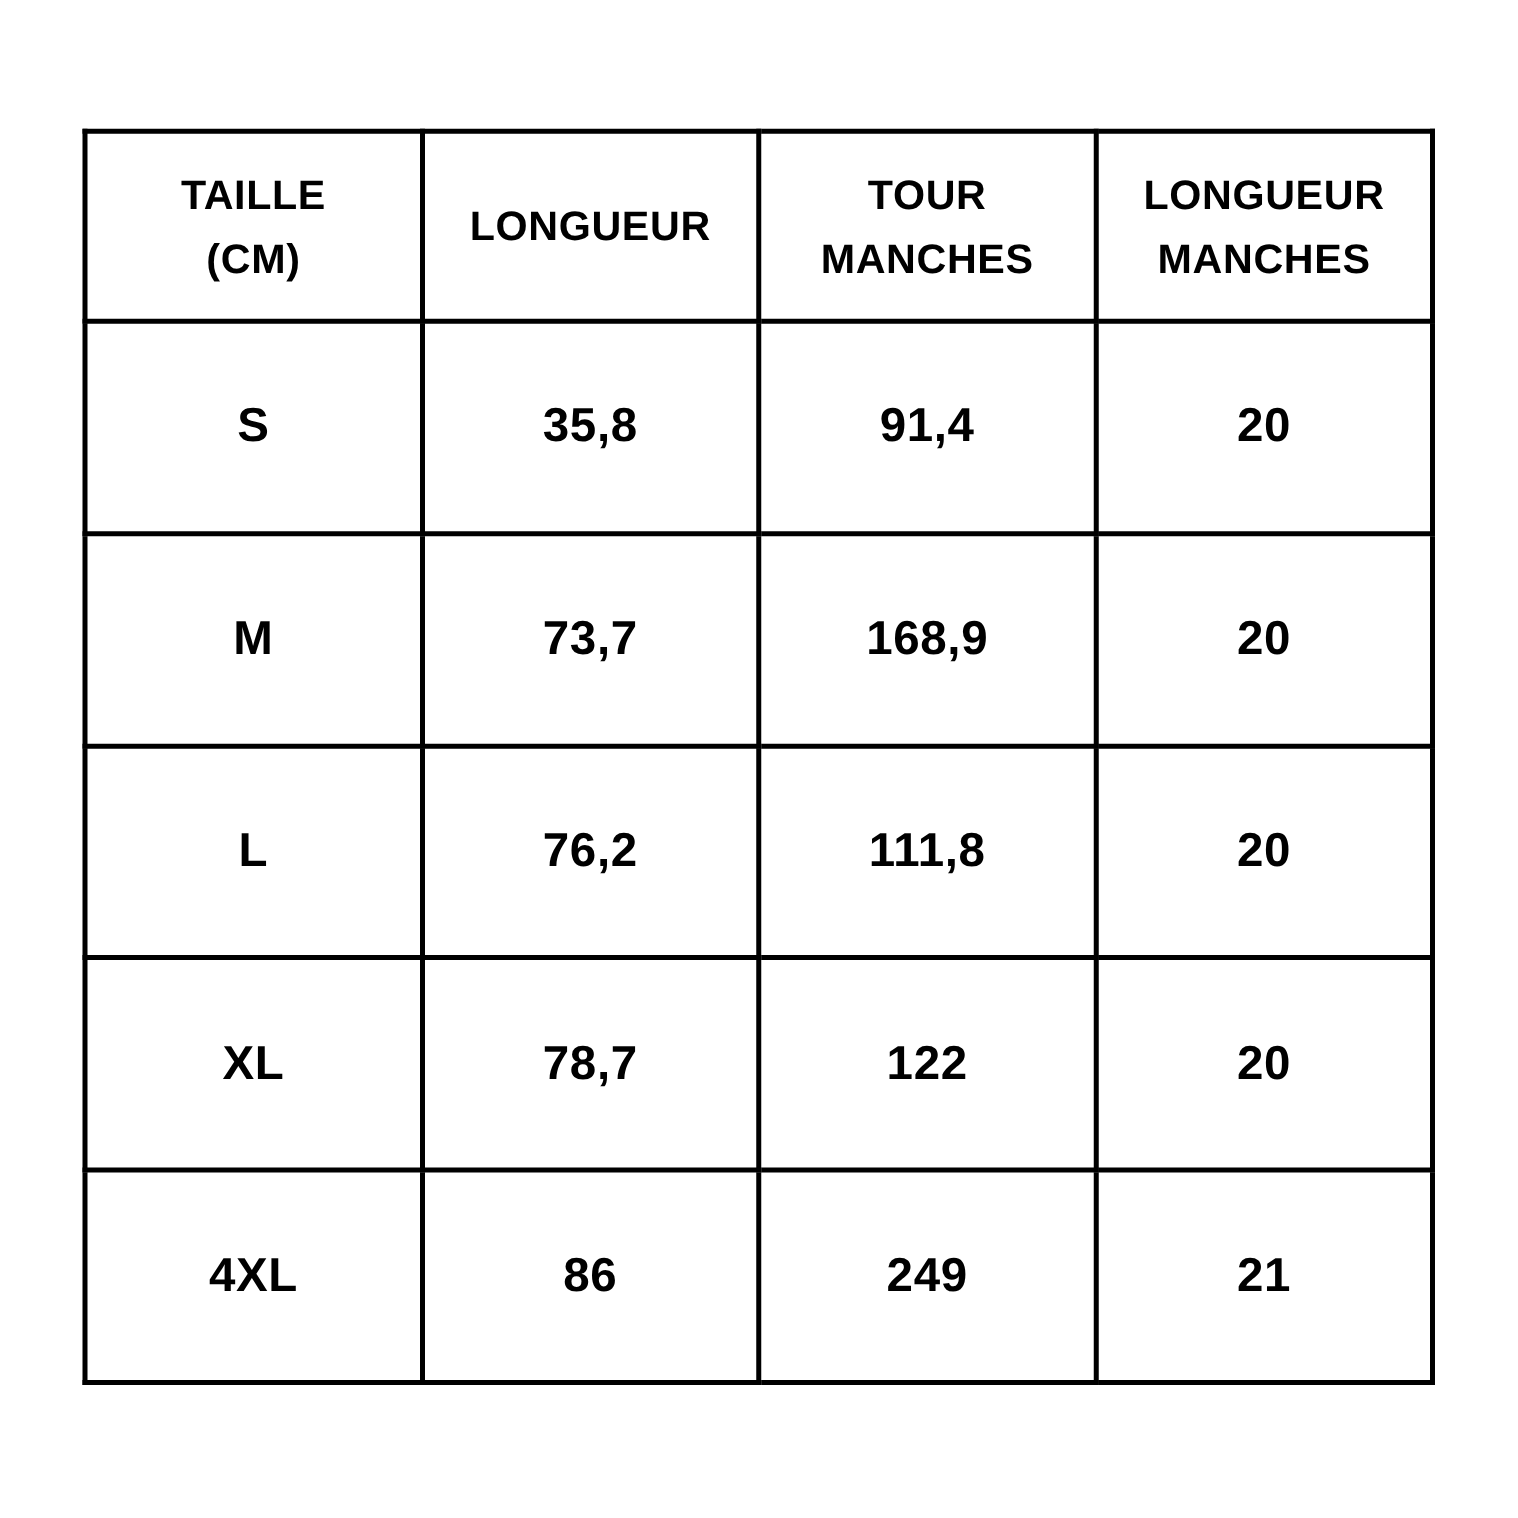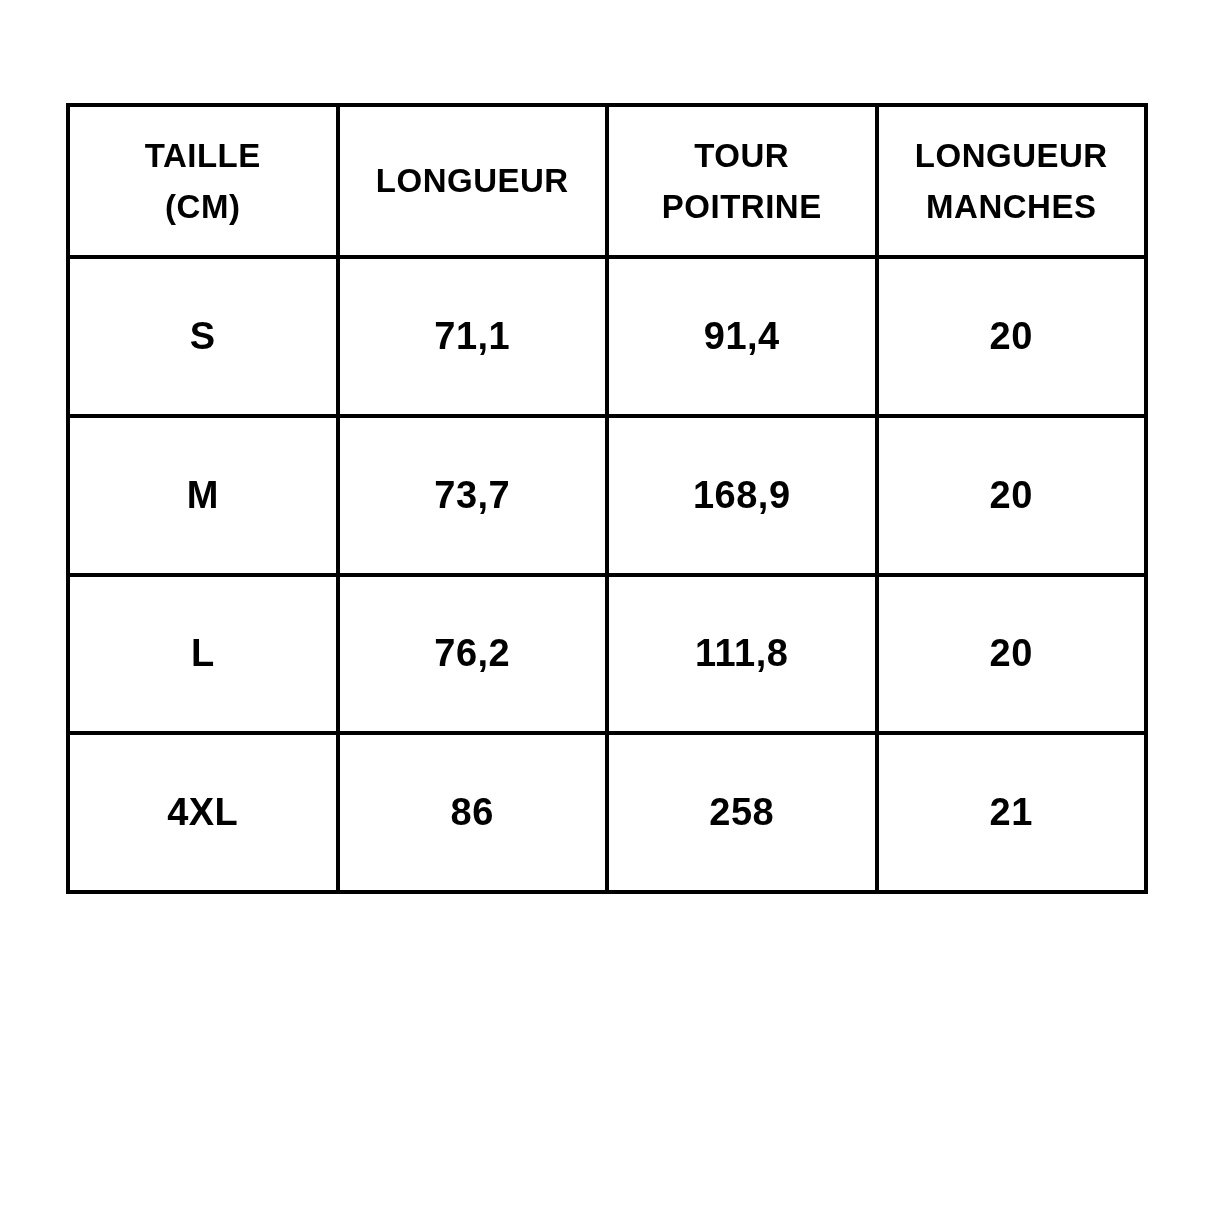--- a/index.html
+++ b/index.html
@@ -17,21 +17,21 @@
   }
   .chart-wrap {
     position: absolute;
     left: 66px;
     top: 103px;
   }
   table.size-chart {
     border-collapse: collapse;
     table-layout: fixed;
     width: 1082px;
-    height: 791px;
+    height: 1005px;
     background: #ffffff;
   }
   table.size-chart col {
     width: 25%;
   }
   table.size-chart th,
   table.size-chart td {
     border: 4px solid #000000;
     text-align: center;
     vertical-align: middle;
@@ -64,45 +64,51 @@
         <col>
         <col>
         <col>
     </colgroup>
     <thead>
       <tr>
         <th>TAILLE
 (CM)</th>
         <th>LONGUEUR</th>
         <th>TOUR
-POITRINE</th>
+MANCHES</th>
         <th>LONGUEUR
 MANCHES</th>
       </tr>
     </thead>
     <tbody>
       <tr>
         <td>S</td>
-        <td>71,1</td>
+        <td>35,8</td>
         <td>91,4</td>
         <td>20</td>
       </tr>
       <tr>
         <td>M</td>
         <td>73,7</td>
         <td>168,9</td>
         <td>20</td>
       </tr>
       <tr>
         <td>L</td>
         <td>76,2</td>
         <td>111,8</td>
         <td>20</td>
       </tr>
       <tr>
+        <td>XL</td>
+        <td>78,7</td>
+        <td>122</td>
+        <td>20</td>
+      </tr>
+      <tr>
         <td>4XL</td>
         <td>86</td>
-        <td>258</td>
+        <td>249</td>
         <td>21</td>
       </tr>
     </tbody>
   </table>
 </div>
 
 </body></html>

